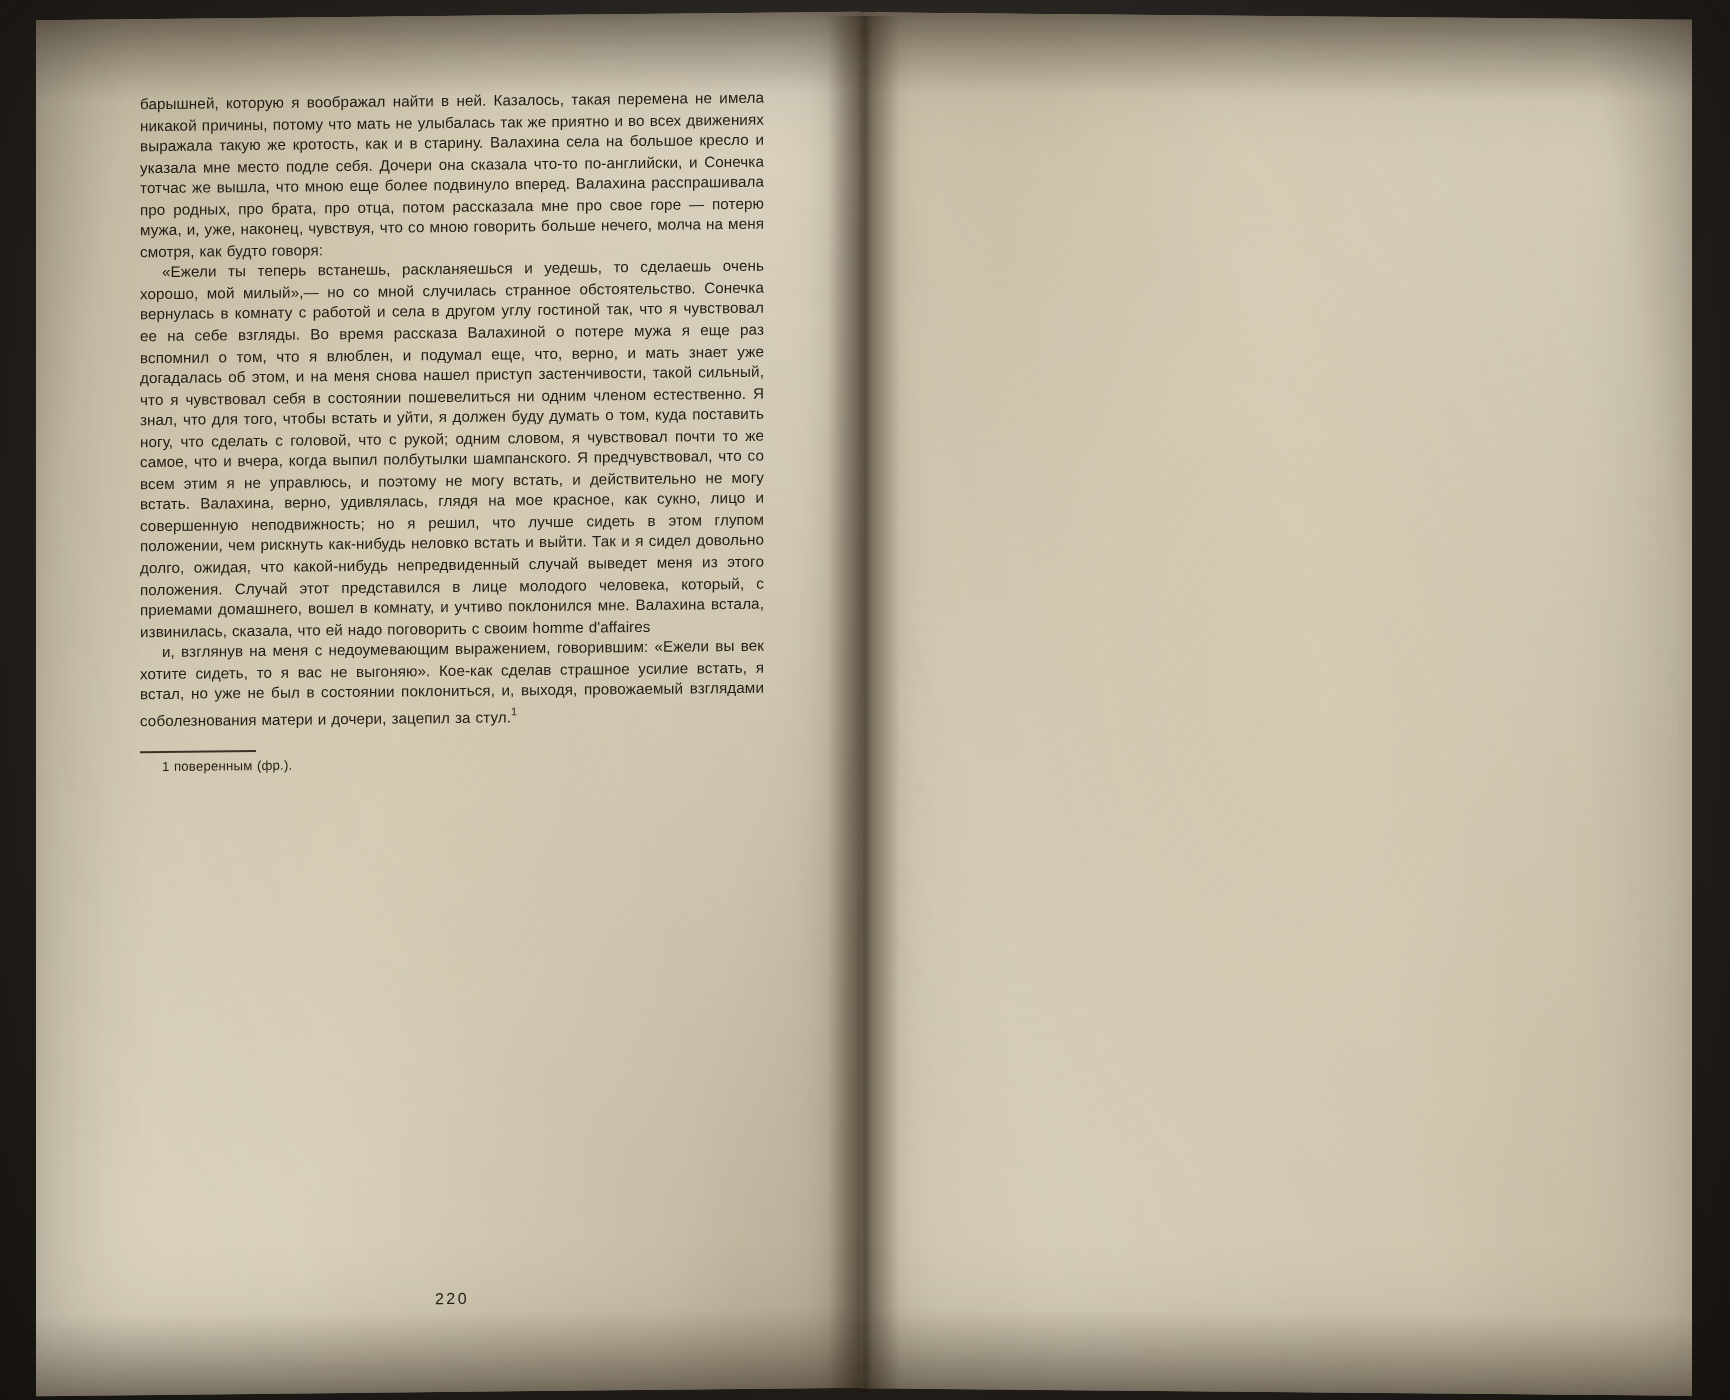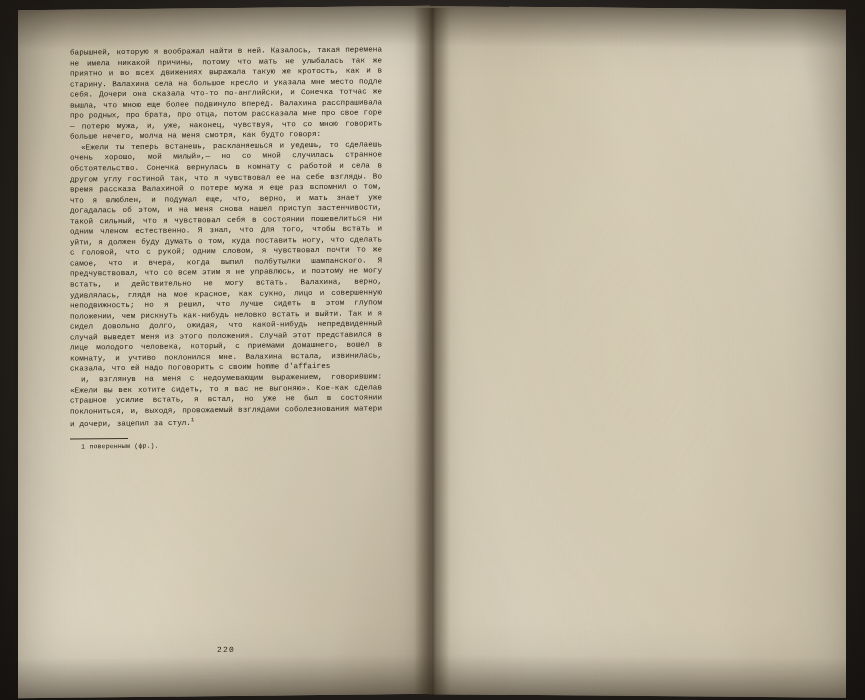--- a/index.html
+++ b/index.html
@@ -6,21 +6,21 @@
     margin: 0;
     padding: 0;
     background: #2c2c2c;
   }
   #page {
     position: relative;
     width: 865px;
     height: 700px;
     overflow: hidden;
     background: #0c4a6e;
-    font-family: Liberation Mono, monospace;
+    font-family: Liberation Sans, sans-serif;
   }
 
   
   .backdrop {
     position: absolute;
     inset: 0;
     background:
       radial-gradient(ellipse at 50% 40%, #4a4440 0%, #2a2623 55%, #171513 100%);
   }
 

